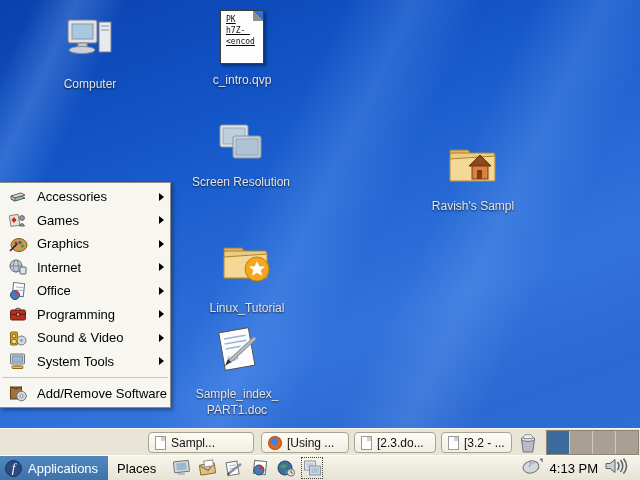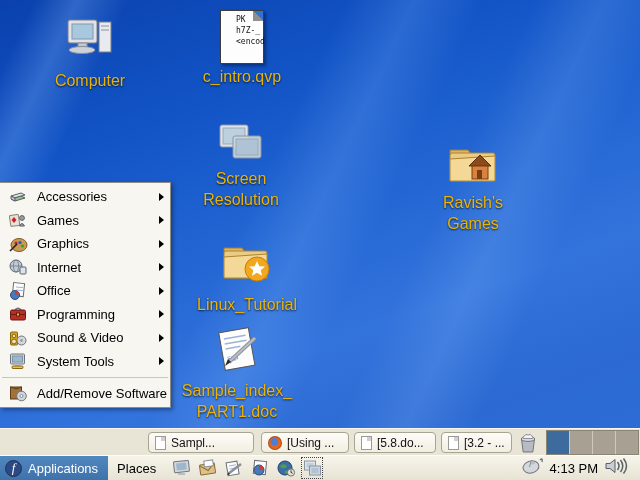--- a/index.html
+++ b/index.html
@@ -12,27 +12,28 @@
     background:
       linear-gradient(115deg, rgba(255,255,255,0) 4%, rgba(140,190,255,.28) 9%, rgba(255,255,255,0) 15%),
       linear-gradient(115deg, rgba(255,255,255,0) 40%, rgba(130,185,255,.22) 48%, rgba(255,255,255,0) 56%),
       linear-gradient(115deg, rgba(255,255,255,0) 62%, rgba(150,200,255,.18) 70%, rgba(255,255,255,0) 78%),
       linear-gradient(160deg, #0a41ad 0%, #1254c6 25%, #2467d4 48%, #3373dc 65%, #2c69d2 82%, #2f6fd8 100%);
   }
 
   
   .dicon { position:absolute; display:flex; flex-direction:column; align-items:center; width:110px; }
   .dicon .dlabel {
-    margin-top:3px; color:#eab308; font-size:16px; text-align:center; line-height:1.3;
+    margin-top:9px; color:#e5e5e5; font-size:12px; text-align:center; line-height:1.3;
     text-shadow:0 1px 2px rgba(0,0,0,.75);
   }
   .page-doc {
     position:relative; width:44px; height:54px; background:#fdfdfd;
     border:1px solid #3c3c3c; box-shadow:2px 2px 3px rgba(0,0,20,.4);
-    padding:4px 0 0 15px;
+    padding:4px 0 0 5px;
+    text-decoration:underline;
   }
   .page-doc .fold {
     position:absolute; top:0; right:0; width:10px; height:10px;
     background:linear-gradient(225deg, #2e72dd 50%, #8f8f8f 50%);
   }
   .page-doc .pline {
     display:block; font-family:"DejaVu Sans Mono", monospace; font-size:8px; line-height:1.35; color:#111;
     white-space:nowrap;
   }
 
@@ -157,21 +158,21 @@
   <span>
     <svg width="52" height="44" viewBox="0 0 52 44">
       <path d="M3 8 h18 l3 4 h-21 z" fill="#dcb468" stroke="#a07b2e"></path>
       <rect x="3" y="11" width="45" height="28" rx="2" fill="#eccb82" stroke="#ab8434"></rect>
       <path d="M3 17 l45 -3 v25 h-45 z" fill="#f3d897" stroke="#ab8434"></path>
       <polygon points="22,24 33,13 44,24" fill="#8a4a1c" stroke="#5e2f0e"></polygon>
       <rect x="25" y="24" width="16" height="13" fill="#d9813f" stroke="#7a3c14"></rect>
       <rect x="30" y="28" width="5" height="9" fill="#7a3c14"></rect>
     </svg>
   </span>
-  <span class="dlabel">Ravish's Games</span>
+  <span class="dlabel">Ravish's Sampl</span>
 </div>
 
 <div class="dicon" style="left:192px; top:242px;">
   <span>
     <svg width="52" height="46" viewBox="0 0 52 46">
       <path d="M3 6 h18 l3 4 h-21 z" fill="#dcb468" stroke="#a07b2e"></path>
       <rect x="3" y="9" width="43" height="27" rx="2" fill="#eccb82" stroke="#ab8434"></rect>
       <path d="M3 15 l43 -3 v24 h-43 z" fill="#f3d897" stroke="#ab8434"></path>
       <circle cx="36" cy="27" r="12" fill="#f2a71c" stroke="#c77d0a"></circle>
       <polygon points="36,19 38.3,24.2 44,24.6 39.7,28.3 41.1,33.8 36,30.8 30.9,33.8 32.3,28.3 28,24.6 33.7,24.2" fill="#fff"></polygon>
@@ -205,21 +206,21 @@
   <div class="task-btn" style="left:148px; width:106px;">
     <span class="tb-doc"></span>
     <span class="tb-label">Sampl...</span>
   </div>
   <div class="task-btn" style="left:261px; width:88px;">
     <span class="tb-firefox"></span>
     <span class="tb-label">[Using ...</span>
   </div>
   <div class="task-btn" style="left:354px; width:82px;">
     <span class="tb-doc"></span>
-    <span class="tb-label">[5.8.do...</span>
+    <span class="tb-label">[2.3.do...</span>
   </div>
   <div class="task-btn" style="left:441px; width:71px;">
     <span class="tb-doc"></span>
     <span class="tb-label">[3.2 - ...</span>
   </div>
 
   <span class="trash">
     <svg width="22" height="22" viewBox="0 0 22 22">
       <path d="M4.5 7 L17.5 7 L15.8 20 L6.2 20 Z" fill="#b8bcc2" stroke="#6f747c"></path>
       <ellipse cx="11" cy="7" rx="6.8" ry="2.4" fill="#d8dbe0" stroke="#6f747c"></ellipse>

